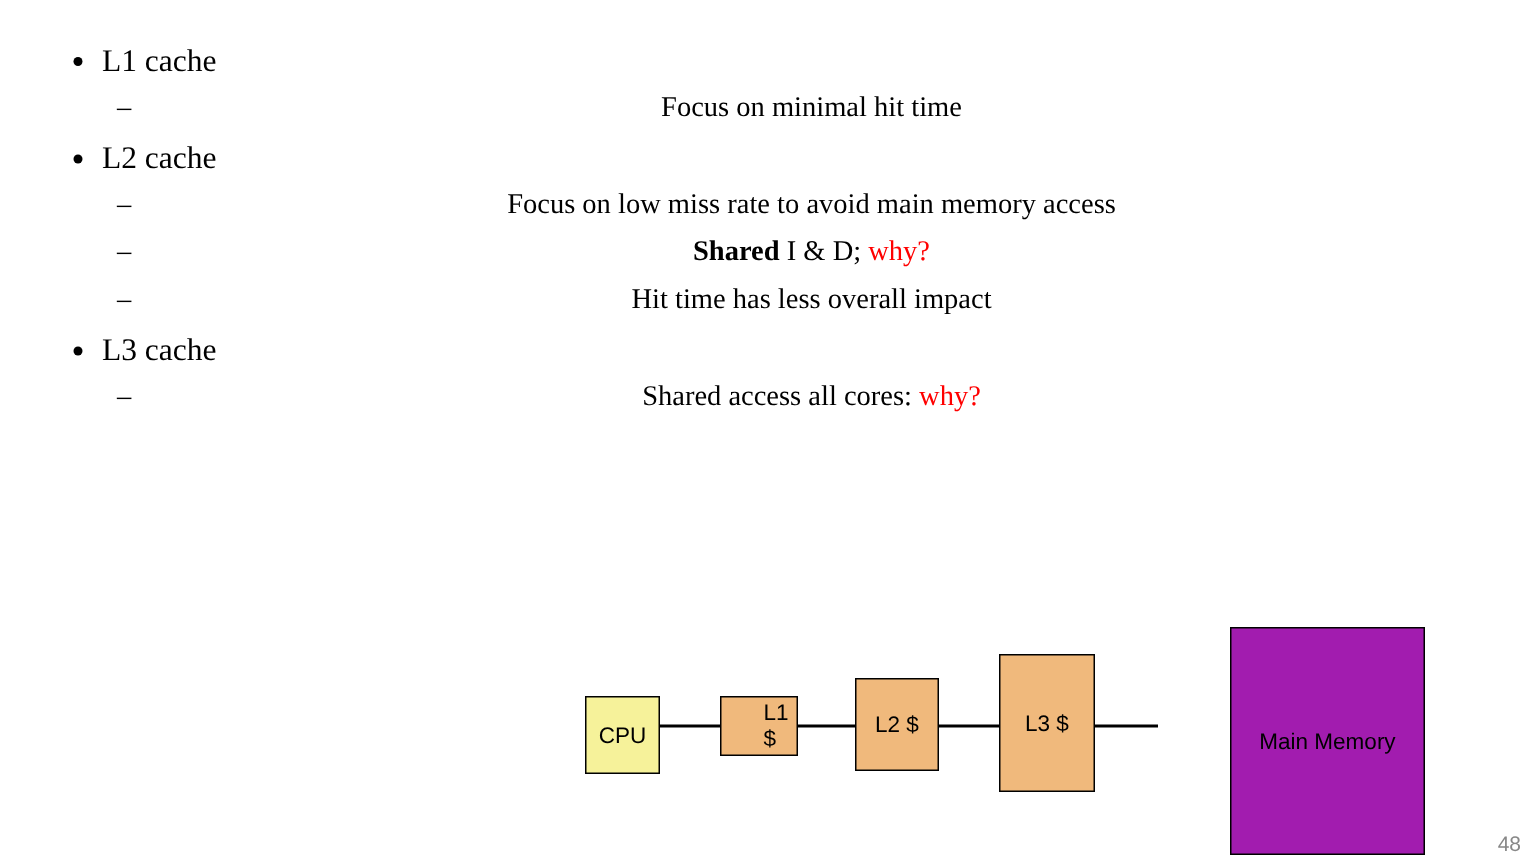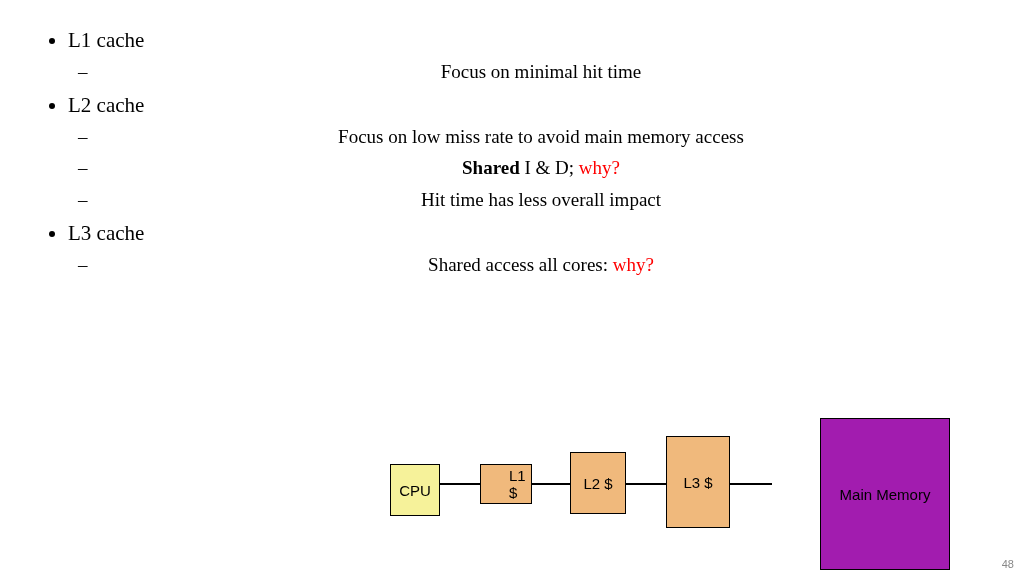--- a/index.html
+++ b/index.html
@@ -46,21 +46,21 @@
     content: "–";
     position: absolute;
     left: -20px;
   }
   .bold { font-weight: bold; }
   .red { color: #ff0000; }
   .pagenum {
     position: absolute;
     right: 10px;
     bottom: 6px;
-    font-size: 11px;
+    font-size: 14px;
     color: #888;
     font-family: Arial, sans-serif;
   }
 
   
   .diagram {
     position: absolute;
     left: 390px;
     top: 418px;
     width: 630px;

